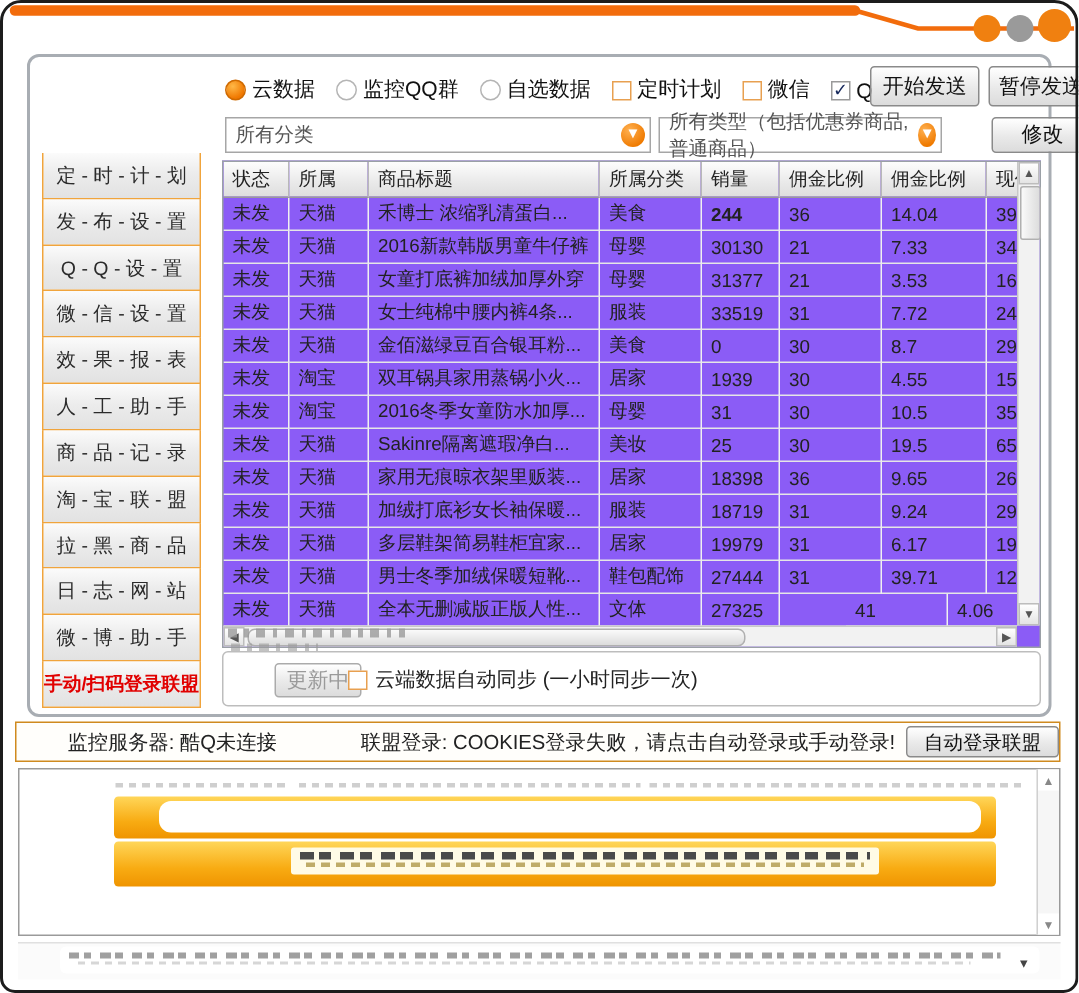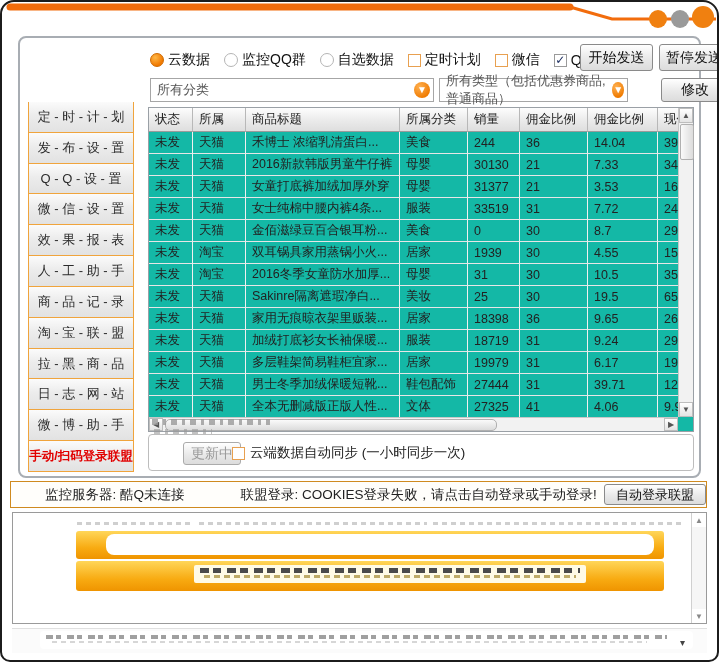--- a/index.html
+++ b/index.html
@@ -36,21 +36,21 @@
   .btn-modify{position:absolute;left:613px;top:40px;width:68px;height:24px;}
 
   .combo{position:absolute;top:40px;height:24px;border:1px solid #a6a6a6;background:#fff;display:flex;align-items:center;
     font-size:13px;color:#555;padding-left:6px;box-sizing:border-box;cursor:pointer;}
   .combo1{left:130px;width:284px;}
   .combo2{left:419px;width:189px;}
   .combo .arrow{margin-left:auto;margin-right:3px;width:16px;height:16px;border-radius:50%;
     background:radial-gradient(circle at 35% 30%,#ffb050,#ef7a00 75%);color:#fff;font-size:10px;line-height:16px;text-align:center;}
 
   
-  .table{position:absolute;left:128px;top:69px;width:546px;height:325px;border:1px solid #9aa0a6;background:#14b8a6;box-sizing:border-box;}
+  .table{position:absolute;left:128px;top:69px;width:546px;height:325px;border:1px solid #9aa0a6;background:#8b5cf6;box-sizing:border-box;}
   .thead{display:flex;height:24px;width:529px;overflow:hidden;}
   .th{box-sizing:border-box;background:linear-gradient(#fdfdfd,#e9e9e9 60%,#dedede);border-right:1px solid #b8b8b8;border-bottom:1px solid #9a9a9a;
     font-size:12.5px;color:#222;display:flex;align-items:center;padding-left:6px;flex:none;cursor:pointer;white-space:nowrap;}
   .tbody{position:absolute;top:24px;left:0;width:529px;height:286px;overflow:hidden;}
   .tr{display:flex;height:22px;cursor:pointer;}
   .td{box-sizing:border-box;border-right:1px solid #f0f0f0;border-bottom:1px solid #e6e6e6;font-size:12.5px;color:#222;
     display:flex;align-items:center;padding-left:6px;flex:none;white-space:nowrap;overflow:hidden;}
   
   .vscroll{position:absolute;right:0;top:0;width:15px;height:309px;background:#f2f2f2;border-left:1px solid #c8c8c8;box-sizing:border-box;}
   .vscroll .up{position:absolute;top:0;left:0;right:0;height:15px;}
@@ -189,21 +189,21 @@
           <div class="th" style="width: 68px;">佣金比例</div>
           <div class="th" style="width: 70px;">佣金比例</div>
           <div class="th" style="width: 60px;">现价</div>
         </div>
       <div class="tbody">
           <div class="tr">
             <div class="td" style="width: 44px;">未发</div>
             <div class="td" style="width: 53px;">天猫</div>
             <div class="td" style="width: 154px;">禾博士 浓缩乳清蛋白...</div>
             <div class="td" style="width: 68px;">美食</div>
-            <div class="td" style="width: 52px;">244</div>
+            <div class="td" style="width: 52px; font-weight: bold;">244</div>
             <div class="td" style="width: 68px;">36</div>
             <div class="td" style="width: 70px;">14.04</div>
             <div class="td" style="width: 60px;">39.00</div>
           </div>
           <div class="tr">
             <div class="td" style="width: 44px;">未发</div>
             <div class="td" style="width: 53px;">天猫</div>
             <div class="td" style="width: 154px;">2016新款韩版男童牛仔裤</div>
             <div class="td" style="width: 68px;">母婴</div>
             <div class="td" style="width: 52px;">30130</div>
@@ -310,21 +310,21 @@
             <div class="td" style="width: 68px;">31</div>
             <div class="td" style="width: 70px;">39.71</div>
             <div class="td" style="width: 60px;">128.1</div>
           </div>
           <div class="tr">
             <div class="td" style="width: 44px;">未发</div>
             <div class="td" style="width: 53px;">天猫</div>
             <div class="td" style="width: 154px;">全本无删减版正版人性...</div>
             <div class="td" style="width: 68px;">文体</div>
             <div class="td" style="width: 52px;">27325</div>
-            <div class="td" style="width: 68px;">41</div>
+            <div class="td" style="width: 68px; margin-left: 44px;">41</div>
             <div class="td" style="width: 70px;">4.06</div>
             <div class="td" style="width: 60px;">9.90</div>
           </div>
         </div>
       <div class="vscroll">
         <div class="sbtn up">▲</div>
         <div class="vthumb"></div>
         <div class="sbtn down">▼</div>
       </div>
       <div class="hscroll">

